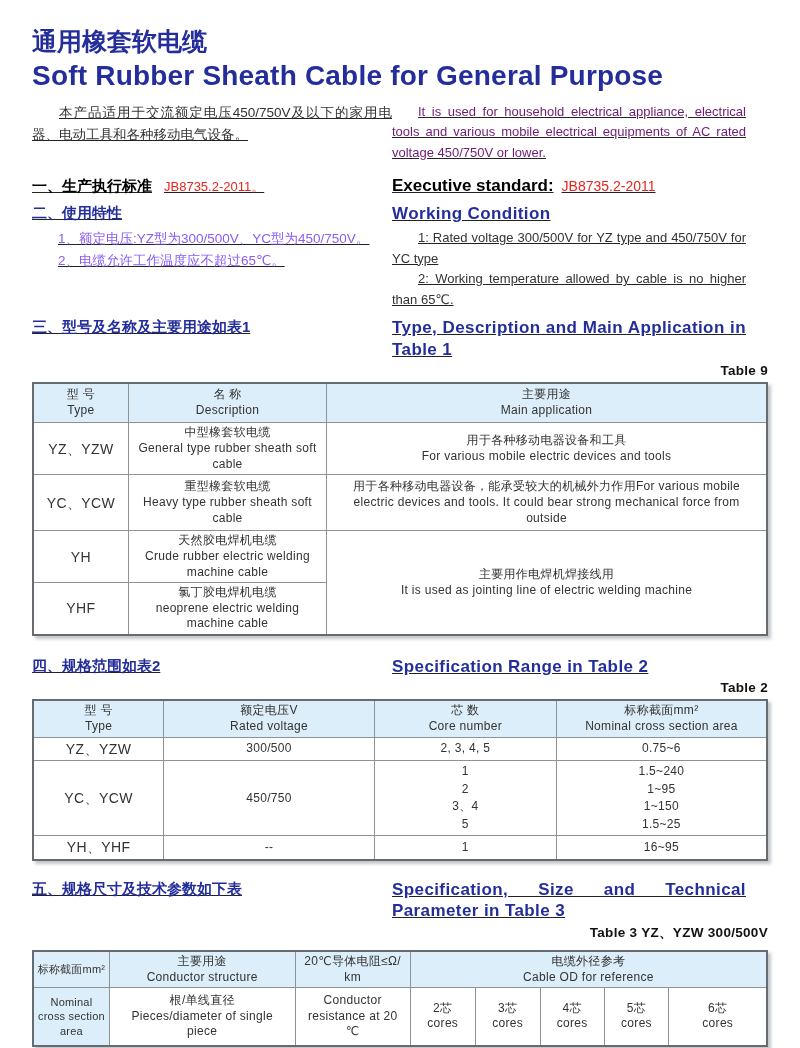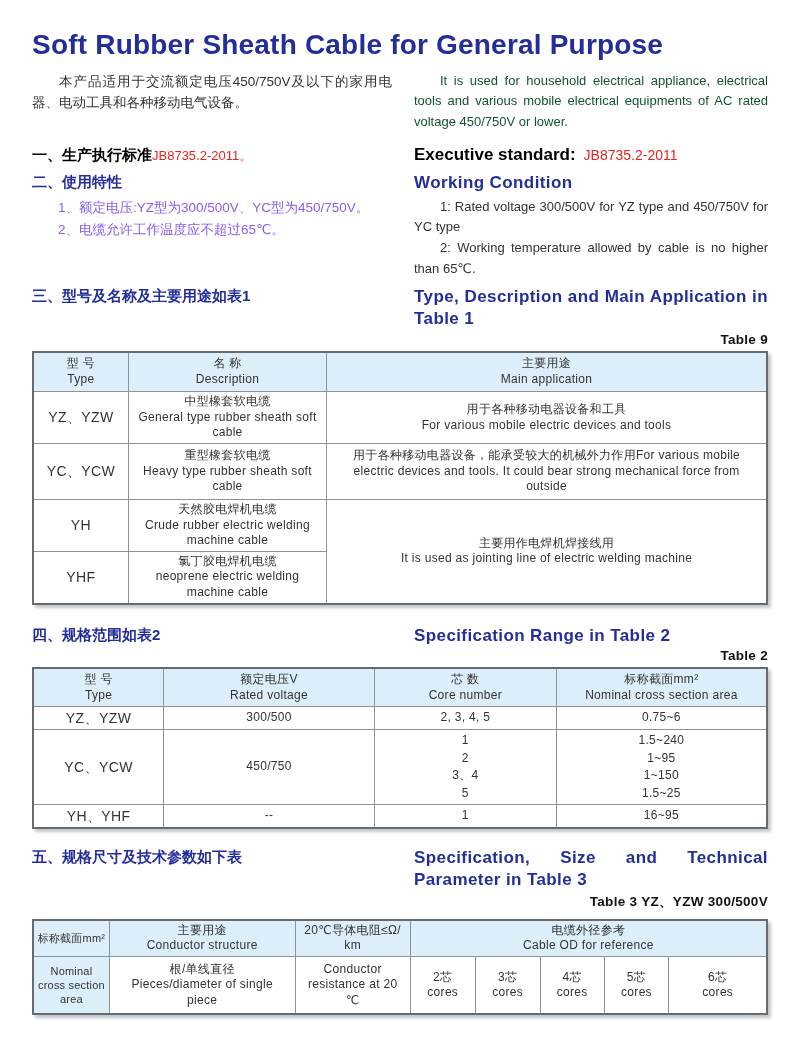--- a/index.html
+++ b/index.html
@@ -4,29 +4,29 @@
 <style>
   html,body{margin:0;padding:0;background:#fff;}
   .page{
     width:800px;height:1048px;box-sizing:border-box;
     padding:26px 32px 0 32px;overflow:hidden;background:#fff;
     font-family:"Liberation Sans","DejaVu Sans",sans-serif;color:#222;
   }
   p{margin:0;}
   .title-zh{font-size:25px;font-weight:bold;color:#232e9b;line-height:1.25;margin:0;}
   .title-en{font-size:28px;font-weight:bold;color:#232e9b;line-height:1.2;margin:2px 0 0 0;letter-spacing:0.2px;}
-  .cols{display:grid;grid-template-columns:360px 354px;column-gap:22px;}
+  .cols{display:grid;grid-template-columns:360px 354px;text-decoration:underline;}
   .intro{margin-top:9px;}
   .body-zh{font-size:13.5px;line-height:1.62;text-align:justify;color:#333;}
-  .body-en{font-size:13px;line-height:1.58;text-align:justify;color:#14532d;}
+  .body-en{font-size:13px;line-height:1.58;text-align:justify;color:#701a75;}
   .indent{text-indent:2em;}
   .row-standard{margin-top:13px;align-items:baseline;}
   .h-red{font-size:15px;font-weight:bold;color:#000000;}
   .h-red.en{font-size:17px;}
-  .red-val{font-size:13px;color:#e8251d;}
+  .red-val{font-size:13px;color:#e8251d;margin-left:12px;}
   .red-val.en{font-size:14px;margin-left:8px;}
   .row-h{margin-top:7px;}
   .h-blue{font-size:15px;font-weight:bold;color:#232e9b;line-height:1.3;}
   .h-blue.en{font-size:17px;letter-spacing:0.4px;line-height:1.28;}
   .row-lists{margin-top:3px;}
   .list-zh p{font-size:13.5px;line-height:1.65;color:#8b5cf6;padding-left:26px;}
   .list-en p{font-size:13px;line-height:1.58;color:#333;text-align:justify;text-indent:2em;}
   .s3{margin-top:7px;}
   .s4{margin-top:20px;}
   .s5{margin-top:18px;}
@@ -49,20 +49,21 @@
   .t3 tr.h2{height:58px;}
   .t3 td.blue{background:#dceef9;}
   .t3 td.narrow{font-size:11px;padding:2px 2px;letter-spacing:0.2px;}
   .type-cell{font-size:14px;letter-spacing:0.4px;}
 </style>
 </head>
 <body>
 
 <div class="page">
 
+  <h1 class="title-zh">通用橡套软电缆</h1>
   <h1 class="title-en">Soft Rubber Sheath Cable for General Purpose</h1>
 
   <div class="cols intro">
     <p class="body-zh indent">本产品适用于交流额定电压450/750V及以下的家用电器、电动工具和各种移动电气设备。</p>
     <p class="body-en indent">It is used for household electrical appliance, electrical tools and various mobile electrical equipments of AC rated voltage 450/750V or lower.</p>
   </div>
 
   <div class="cols row-standard">
     <p><span class="h-red">一、生产执行标准</span><span class="red-val">JB8735.2-2011。</span></p>
     <p><span class="h-red en">Executive standard:</span><span class="red-val en">JB8735.2-2011</span></p>

